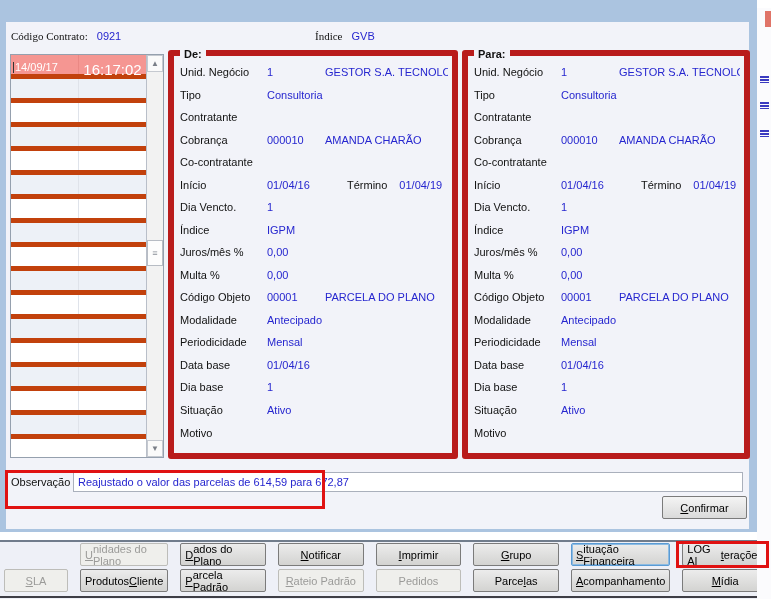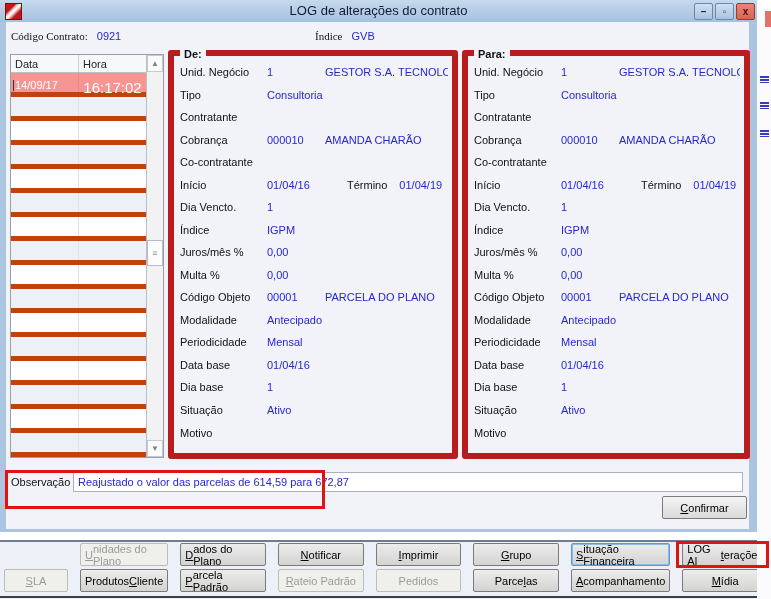--- a/index.html
+++ b/index.html
@@ -103,47 +103,34 @@
   u{text-decoration:underline;}
 </style>
 </head>
 <body>
 
 <div class="frag" style="left:557px;top:1px;width:46px;height:4px;"></div>
 <div class="frag" style="left:650px;top:1px;width:17px;height:3px;"></div>
 <div class="frag" style="left:737px;top:1px;width:16px;height:3px;"></div>
 
 <div class="dialog">
-  <div class="titlebar">
-    <div class="app-icon"></div>
-    <div class="title-text">LOG de alterações do contrato</div>
-    <div class="winbtns">
-      <div class="winbtn">–</div>
-      <div class="winbtn">▫</div>
-      <div class="winbtn close">x</div>
-    </div>
-  </div>
 
   <div class="dialog-content">
 
     <div class="hdr-row">
       <span class="hdr-lbl">Código Contrato:</span>
       <span class="hdr-val">0921</span>
       <span class="usuario">
         <span class="hdr-lbl">Índice</span>
         <span class="hdr-val">GVB</span>
       </span>
     </div>
 
     <div class="log-table">
       <div class="tcols">
-        <div class="thead">
-          <div class="thcell cdata">Data</div>
-          <div class="thcell chora">Hora</div>
-        </div>
         <div>
             <div class="trow  sel">
               <div class="tcell cdata"><span class="caret"></span>14/09/17</div>
               <div class="tcell chora">16:17:02</div>
             </div>
             <div class="trow alt">
               <div class="tcell cdata"></div>
               <div class="tcell chora"></div>
             </div>
             <div class="trow ">

